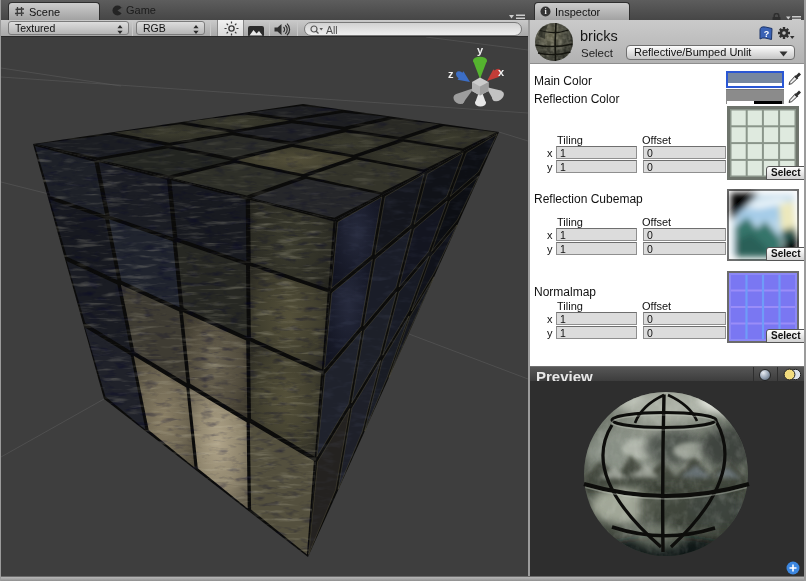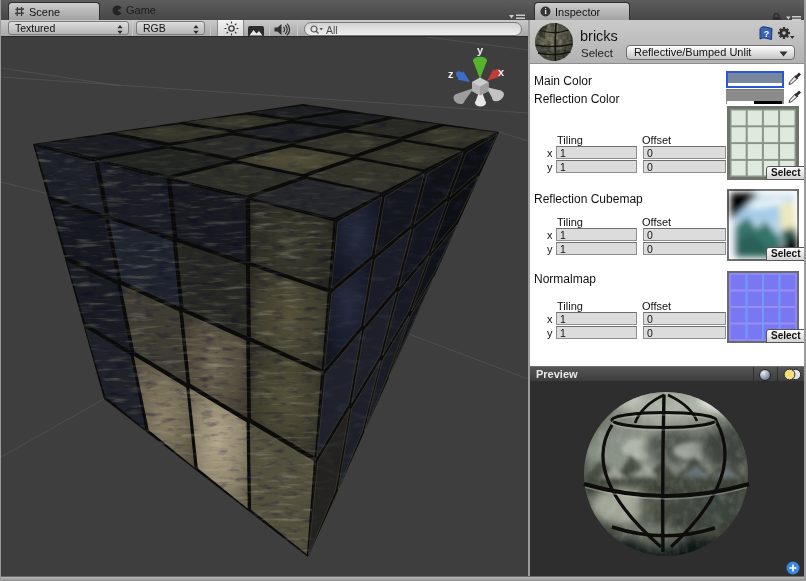--- a/index.html
+++ b/index.html
@@ -9,21 +9,21 @@
 .dd{position:absolute;top:1px;height:14px;background:linear-gradient(#dddddd,#b5b5b5);border:1px solid #7b7b7b;border-radius:3px;font-size:10.5px;color:#111;display:flex;align-items:center;padding-left:6px}
 .tsep{position:absolute;top:0;width:1px;height:16px;background:#909090;border-right:1px solid #c8c8c8}
 #scene{position:absolute;left:1px;top:37px;width:527px;height:539px;background:#3e3e3e}
 #insp{position:absolute;left:530px;top:20px;width:274px;height:556px;background:#ffffff}
 #isplit{position:absolute;left:528px;top:20px;width:2px;height:556px;background:#9b9b9b}
 #ihead{position:absolute;left:0;top:0;width:274px;height:44px;background:linear-gradient(#cacaca,#b2b2b2);border-bottom:1px solid #8e8e8e}
 .lbl{position:absolute;font-size:12px;color:#111}
 .slbl{position:absolute;font-size:11px;color:#111}
 .fld{position:absolute;height:13px;background:#dcdcdc;border:1px solid #8f8f8f;border-top-color:#6e6e6e;font-size:10.5px;color:#111;padding:0 0 0 3px;line-height:12px}
 .selbtn{position:absolute;background:linear-gradient(#ffffff,#d2d2d2);border:1px solid #555;border-radius:3px 0 0 0;font-size:10px;font-weight:bold;color:#111;padding:0px 4px;line-height:12px}
-#pvbar{position:absolute;left:0;top:346px;width:274px;height:15px;background:linear-gradient(#565656,#3d3d3d);border-top:1px solid #707070;color:#e8e8e8;font-size:11px;font-weight:bold}
+#pvbar{position:absolute;left:0;top:346px;width:274px;height:15px;background:linear-gradient(#565656,#3d3d3d);border-top:1px solid #707070;color:#e8e8e8;font-size:15px;font-weight:bold}
 #pview{position:absolute;left:0;top:361px;width:274px;height:195px;background:#2e2e2e}
 #botbar{position:absolute;left:0;top:576px;width:806px;height:5px;background:linear-gradient(#b7b7b7,#909090);border-top:1px solid #6a6a6a}
 </style></head><body>
 <div id="tabbar">
  <div class="tab" style="left:7px;width:92px">
   <svg width="11" height="11" style="margin-right:4px" viewBox="0 0 11 11">
         <g stroke="#3a3a3a" stroke-width="1.3" fill="none">
           <path d="M1.5 3.5 L10 3 M1 7.5 L10 7.2 M3.5 1 L3.2 10 M7.5 1 L7.6 10"></path>
         </g>
       </svg>
@@ -365,21 +365,21 @@
       </svg></div>
  <div class="selbtn" style="left:236px;top:227px">Select</div>
  <div class="slbl" style="left:27px;top:196px">Tiling</div>
 <div class="slbl" style="left:112px;top:196px">Offset</div>
 <div class="slbl" style="left:17px;top:209px">x</div>
 <div class="fld" style="left:26px;top:208px;width:81px">1</div>
 <div class="fld" style="left:113px;top:208px;width:83px">0</div>
 <div class="slbl" style="left:17px;top:223px">y</div>
 <div class="fld" style="left:26px;top:222px;width:81px">1</div>
 <div class="fld" style="left:113px;top:222px;width:83px">0</div>
- <div class="lbl" style="left:4px;top:252px">Normalmap</div>
+ <div class="lbl" style="left:4px;top:265px">Normalmap</div>
  <div class="abs" style="left:197px;top:251px"><svg width="72" height="72" viewBox="0 0 72 72">
 <rect width="72" height="72" fill="#6b6b6b"></rect>
 <rect x="3" y="3" width="66" height="66" fill="#7a77f2"></rect>
 <g stroke="#9a8df8" stroke-width="2.2">
 <path d="M3 19.5 H69 M3 36 H69 M3 52.5 H69"></path>
         </g>
 <g stroke="#6f9cf8" stroke-width="2.2">
 <path d="M19.5 3 V69 M36 3 V69 M52.5 3 V69"></path>
         </g>
 <rect x="3" y="3" width="66" height="66" fill="none" stroke="#8c88f5" stroke-width="2"></rect>

